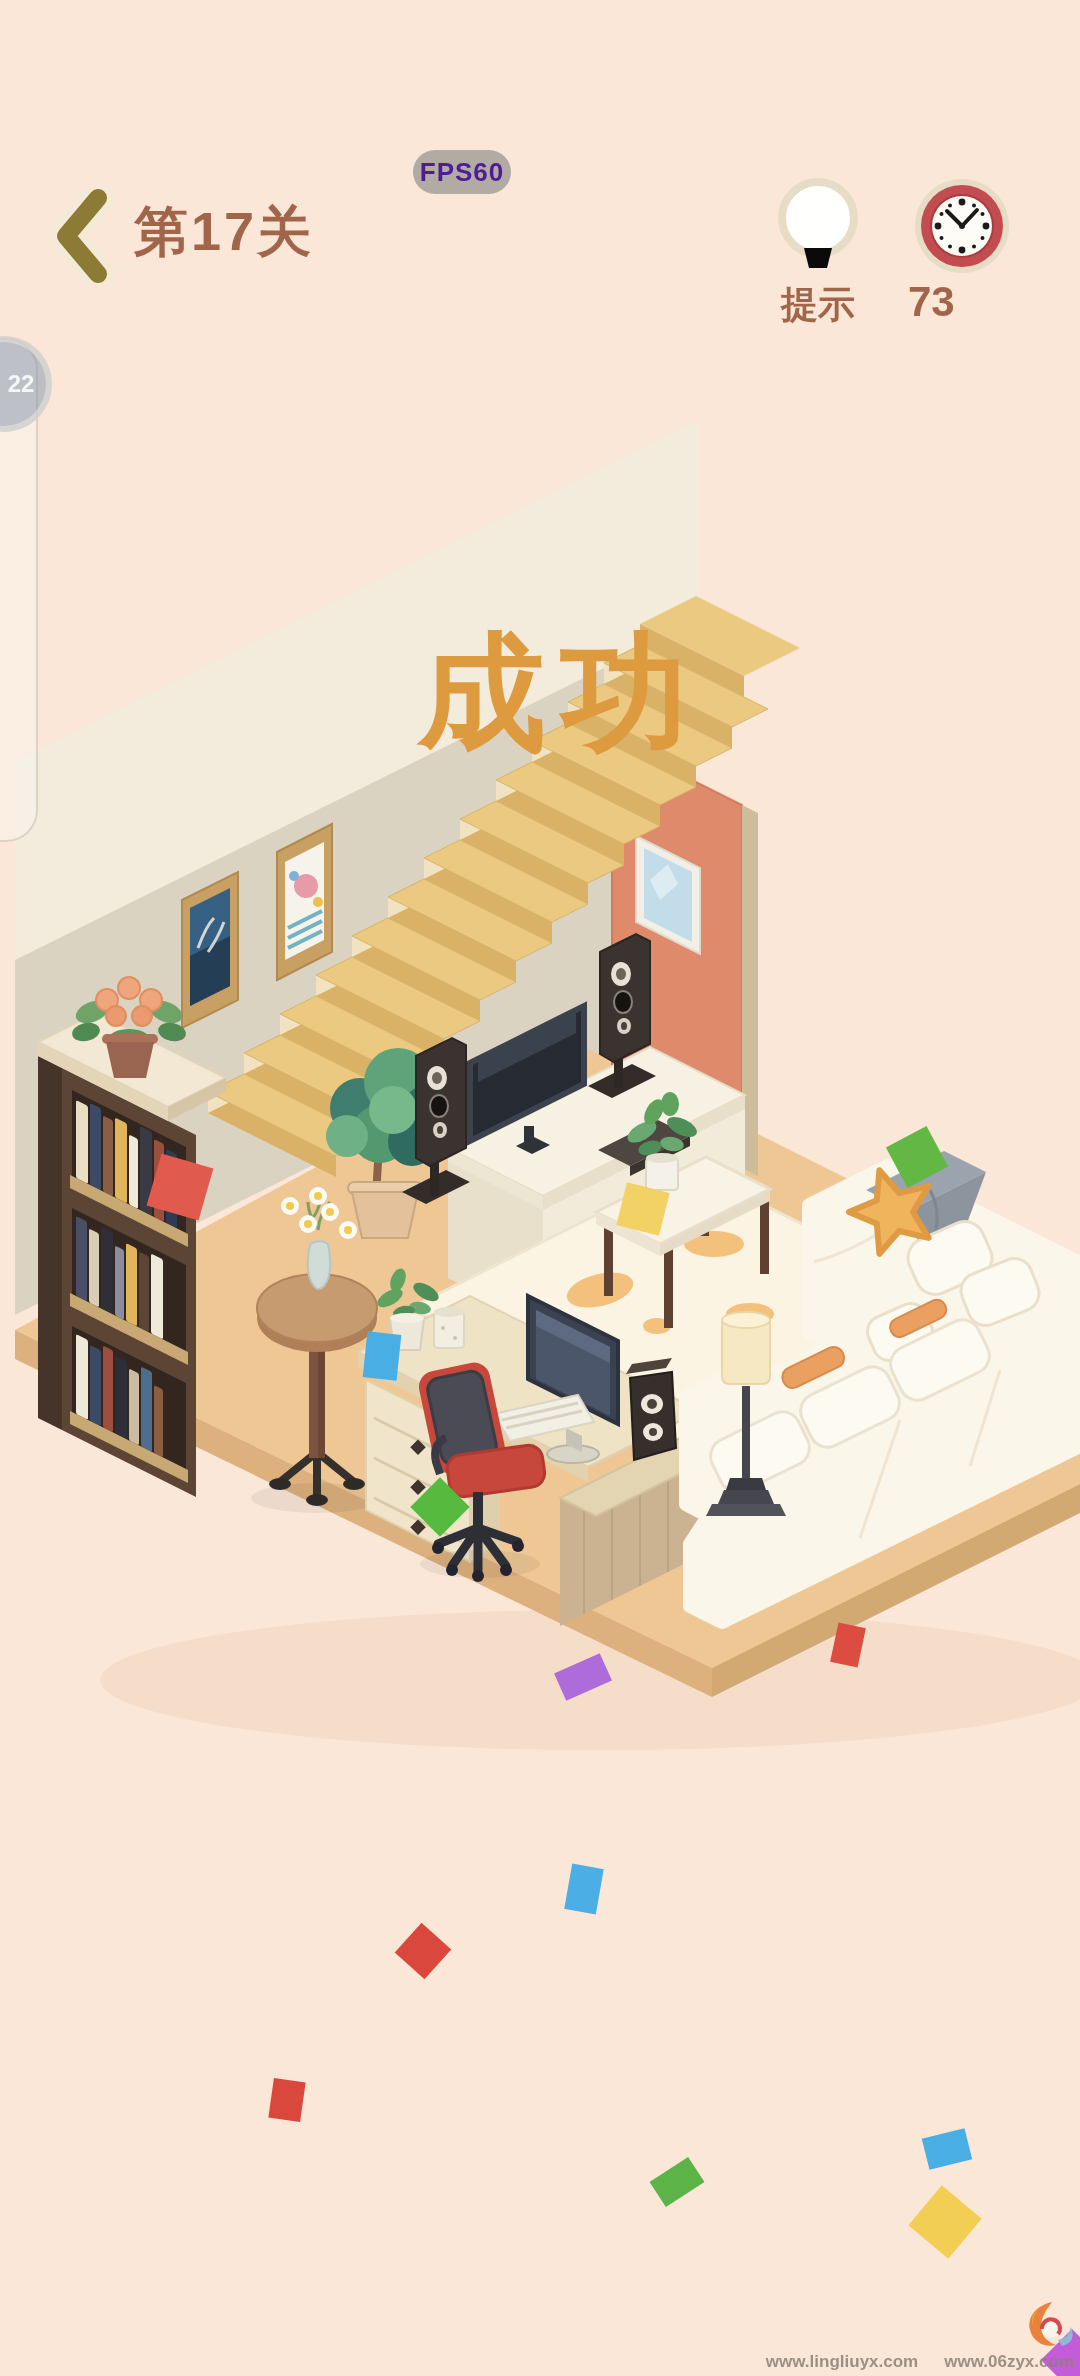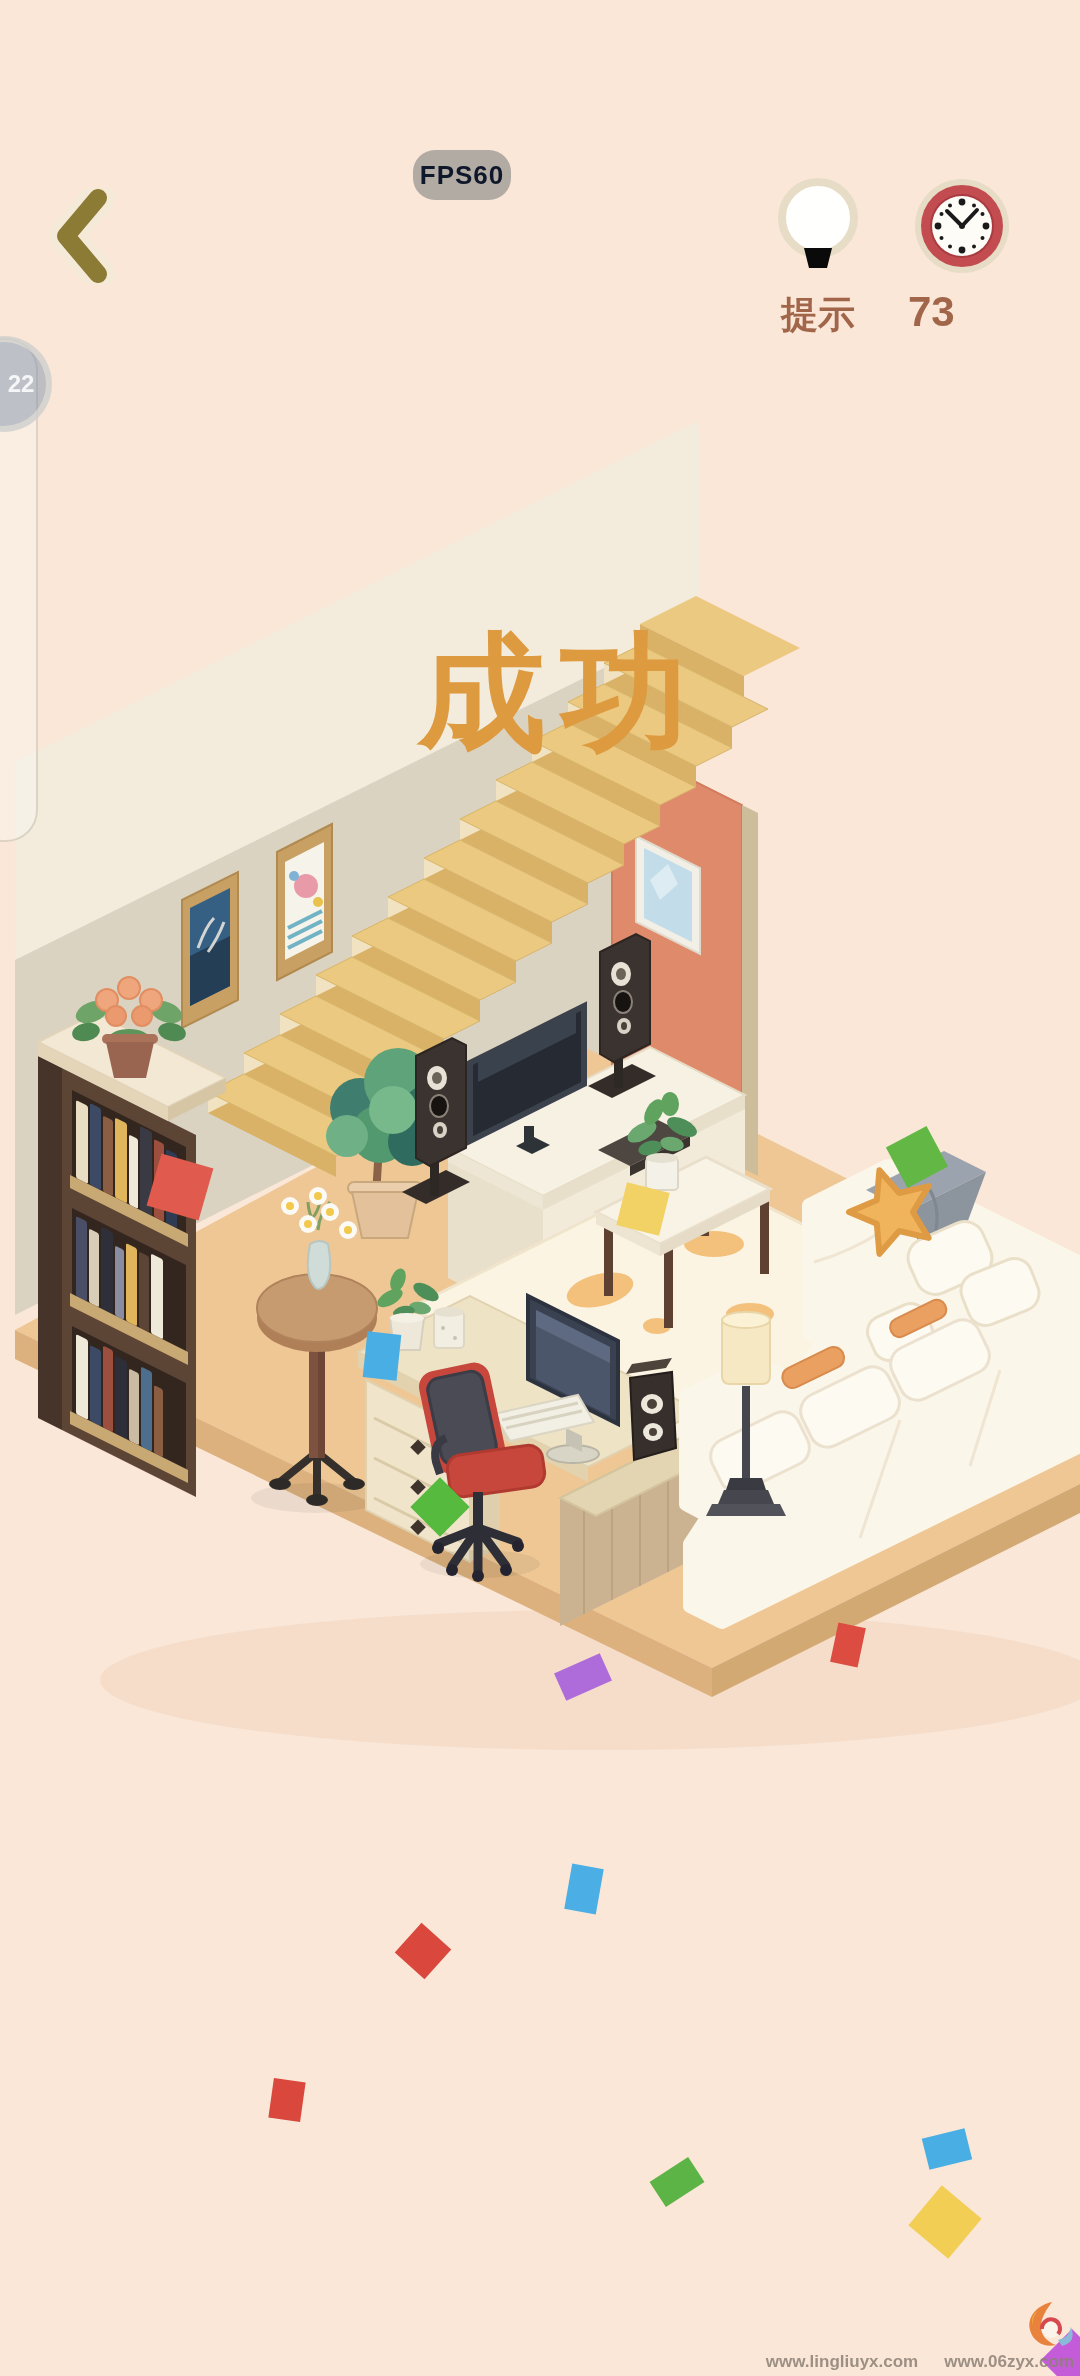--- a/index.html
+++ b/index.html
@@ -3,25 +3,25 @@
 <meta charset="utf-8">
 <style>
   html,body{margin:0;padding:0;}
   body{width:1080px;height:2376px;overflow:hidden;font-family:"Liberation Sans","DejaVu Sans",sans-serif;}
   #app{position:relative;width:1080px;height:2376px;background:#FAE7D8;overflow:hidden;}
   .abs{position:absolute;}
   svg{display:block;}
   
   .back-btn{left:50px;top:188px;width:70px;height:96px;cursor:pointer;z-index:30;}
   .level-title{left:134px;top:196px;font-size:54px;font-weight:800;color:#A1664A;letter-spacing:3px;z-index:30;}
-  .fps-badge{left:413px;top:150px;width:98px;height:50px;background:#B2ABA3;border-radius:22px;
+  .fps-badge{left:413px;top:150px;width:98px;height:44px;background:#B2ABA3;border-radius:22px;
     display:flex;align-items:center;justify-content:center;font-size:26px;font-weight:700;
-    color:#0f172a;letter-spacing:1px;z-index:30;}
+    color:#4c1d95;letter-spacing:1px;z-index:30;}
   .hint-wrap{left:756px;top:174px;width:124px;text-align:center;z-index:30;cursor:pointer;}
-  .hint-label,.timer-value{font-size:37px;font-weight:800;color:#A1664A;margin-top:12px;}
+  .hint-label,.timer-value{font-size:37px;font-weight:800;color:#A1664A;margin-top:2px;}
   .timer-wrap{left:908px;top:176px;width:108px;text-align:left;z-index:30;}
   .timer-value{font-size:42px;}
   
   .success-banner{left:0;top:608px;width:1064px;text-align:center;font-size:128px;font-weight:800;
     color:#DD9A3F;letter-spacing:14px;z-index:20;padding-left:28px;}
   
   .side-capsule{left:-28px;top:338px;width:62px;height:500px;border-radius:32px;
     background:rgba(250,249,245,0.40);border:2px solid rgba(165,155,138,0.35);z-index:25;}
   .side-bubble{left:-44px;top:336px;width:84px;height:84px;border-radius:50%;
     background:rgba(128,148,172,0.50);border:6px solid rgba(236,231,221,0.55);z-index:26;
@@ -419,20 +419,21 @@
       <div class="confetti" style="left: 919px; top: 2196px; width: 52px; height: 52px; background: rgb(242, 206, 85); transform: rotate(40deg);"></div>
       <div class="confetti" style="left: 1050px; top: 2338px; width: 44px; height: 44px; background: rgb(196, 91, 216); transform: rotate(45deg);"></div>
     </div>
 
 <div class="abs success-banner">成功</div>
 
 <svg class="abs back-btn" viewBox="0 0 70 96">
   <polyline points="48,10 16,48 48,86" fill="none" stroke="#F5EAD8" stroke-width="34" stroke-linecap="round" stroke-linejoin="round"></polyline>
   <polyline points="48,10 16,48 48,86" fill="none" stroke="#8C7B35" stroke-width="18" stroke-linecap="round" stroke-linejoin="round"></polyline>
 </svg>
+<div class="abs level-title">第17关</div>
 <div class="abs fps-badge">FPS60</div>
 
 <div class="abs hint-wrap">
   <svg width="124" height="104" viewBox="0 0 124 104">
     <circle cx="62" cy="44" r="36" fill="#FFFFFE" stroke="#E7DCC5" stroke-width="8"></circle>
     <path d="M48,74 L76,74 L71,94 L53,94 Z" fill="#0A0A0A"></path>
   </svg>
   <div class="hint-label">提示</div>
 </div>
 

